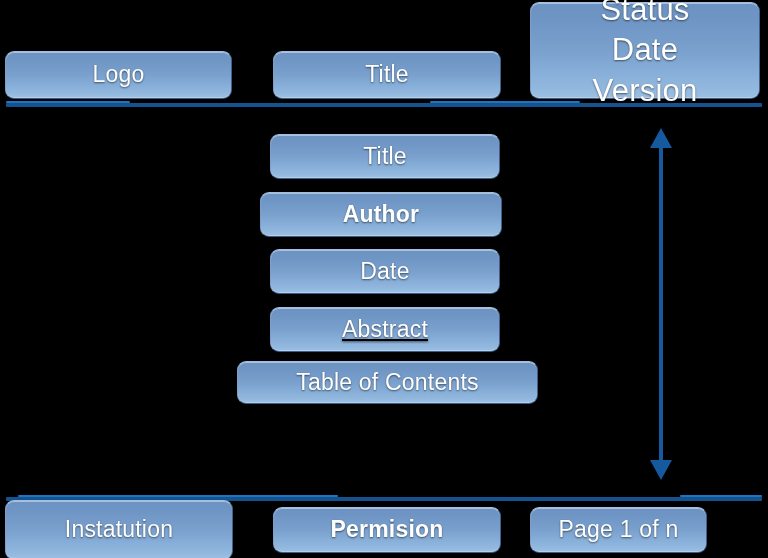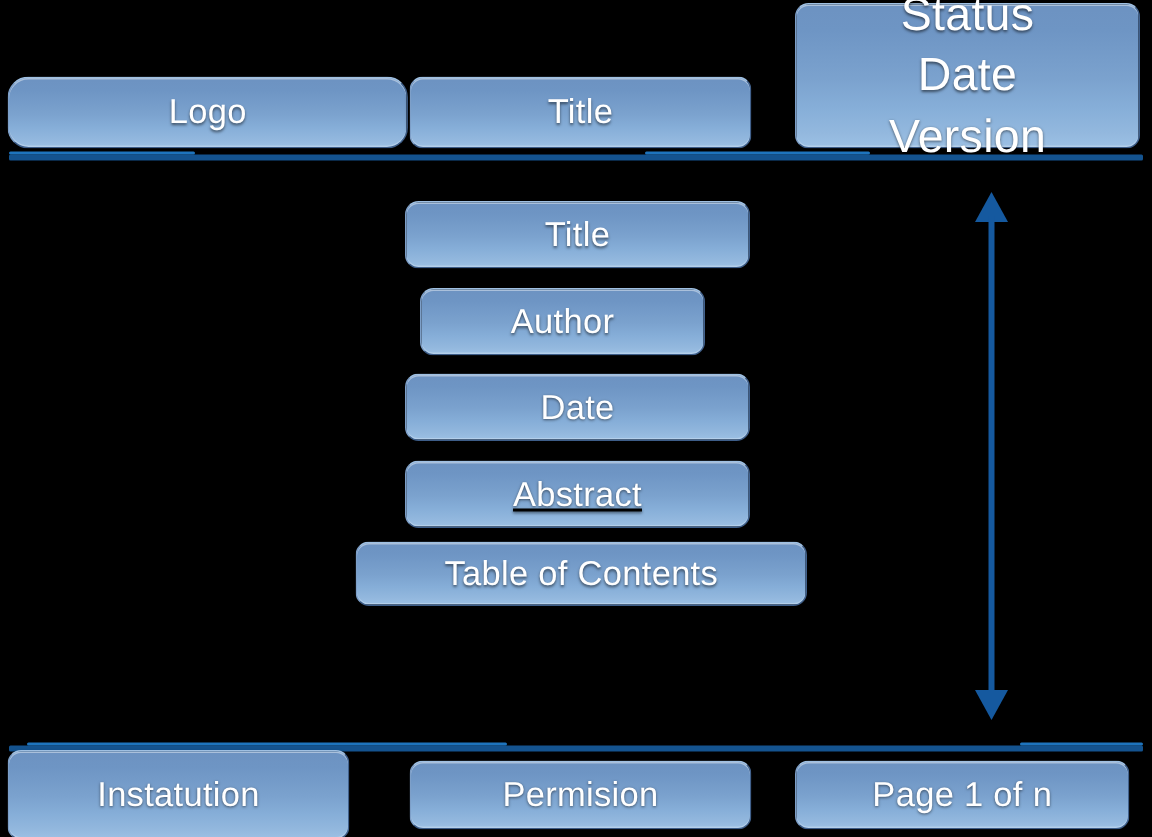--- a/index.html
+++ b/index.html
@@ -100,21 +100,21 @@
   .arrow-head.down {
     bottom: 0;
     border-top: 20px solid #15599f;
   }
 </style>
 </head>
 <body>
 
 <div id="canvas">
 
-  <div class="box" style="left:5px; top:51px; width:267px; height:48px;border-radius:14px;">
+  <div class="box" style="left:5px; top:51px; width:227px; height:48px;">
     <span class="label">Logo</span>
   </div>
 
   <div class="box" style="left:273px; top:51px; width:228px; height:48px;">
     <span class="label">Title</span>
   </div>
 
   <div class="box multiline" style="left:530px; top:2px; width:230px; height:97px;">
     <span class="label">Status
 Date
@@ -122,21 +122,21 @@
   </div>
 
   <div class="rule" style="left:6px; top:103px; width:756px;"></div>
   <div class="rule-hi" style="left:6px; top:101px; width:124px;"></div>
   <div class="rule-hi" style="left:430px; top:101px; width:150px;"></div>
 
   <div class="box" style="left:270px; top:134px; width:230px; height:45px;">
     <span class="label">Title</span>
   </div>
 
-  <div class="box" style="left:280px; top:192px; width:190px; height:45px;">
+  <div class="box" style="left:260px; top:192px; width:242px; height:45px;font-weight:bold;">
     <span class="label">Author</span>
   </div>
 
   <div class="box" style="left:270px; top:249px; width:230px; height:45px;">
     <span class="label">Date</span>
   </div>
 
   <div class="box" style="left:270px; top:307px; width:230px; height:45px;text-decoration:underline;">
     <span class="label">Abstract</span>
   </div>
@@ -152,21 +152,21 @@
   </div>
 
   <div class="rule" style="left:6px; top:497px; width:756px;"></div>
   <div class="rule-hi" style="left:18px; top:495px; width:320px;"></div>
   <div class="rule-hi" style="left:680px; top:495px; width:82px;"></div>
 
   <div class="box" style="left:5px; top:500px; width:228px; height:60px;">
     <span class="label">Instatution</span>
   </div>
 
-  <div class="box" style="left:273px; top:507px; width:228px; height:46px;">
+  <div class="box" style="left:273px; top:507px; width:228px; height:46px;font-weight:bold;">
     <span class="label">Permision</span>
   </div>
 
-  <div class="box" style="left:530px; top:507px; width:223px; height:46px;text-align:right;">
+  <div class="box" style="left:530px; top:507px; width:177px; height:46px;text-align:right;">
     <span class="label">Page 1 of n</span>
   </div>
 
 </div>
 
 </body></html>

